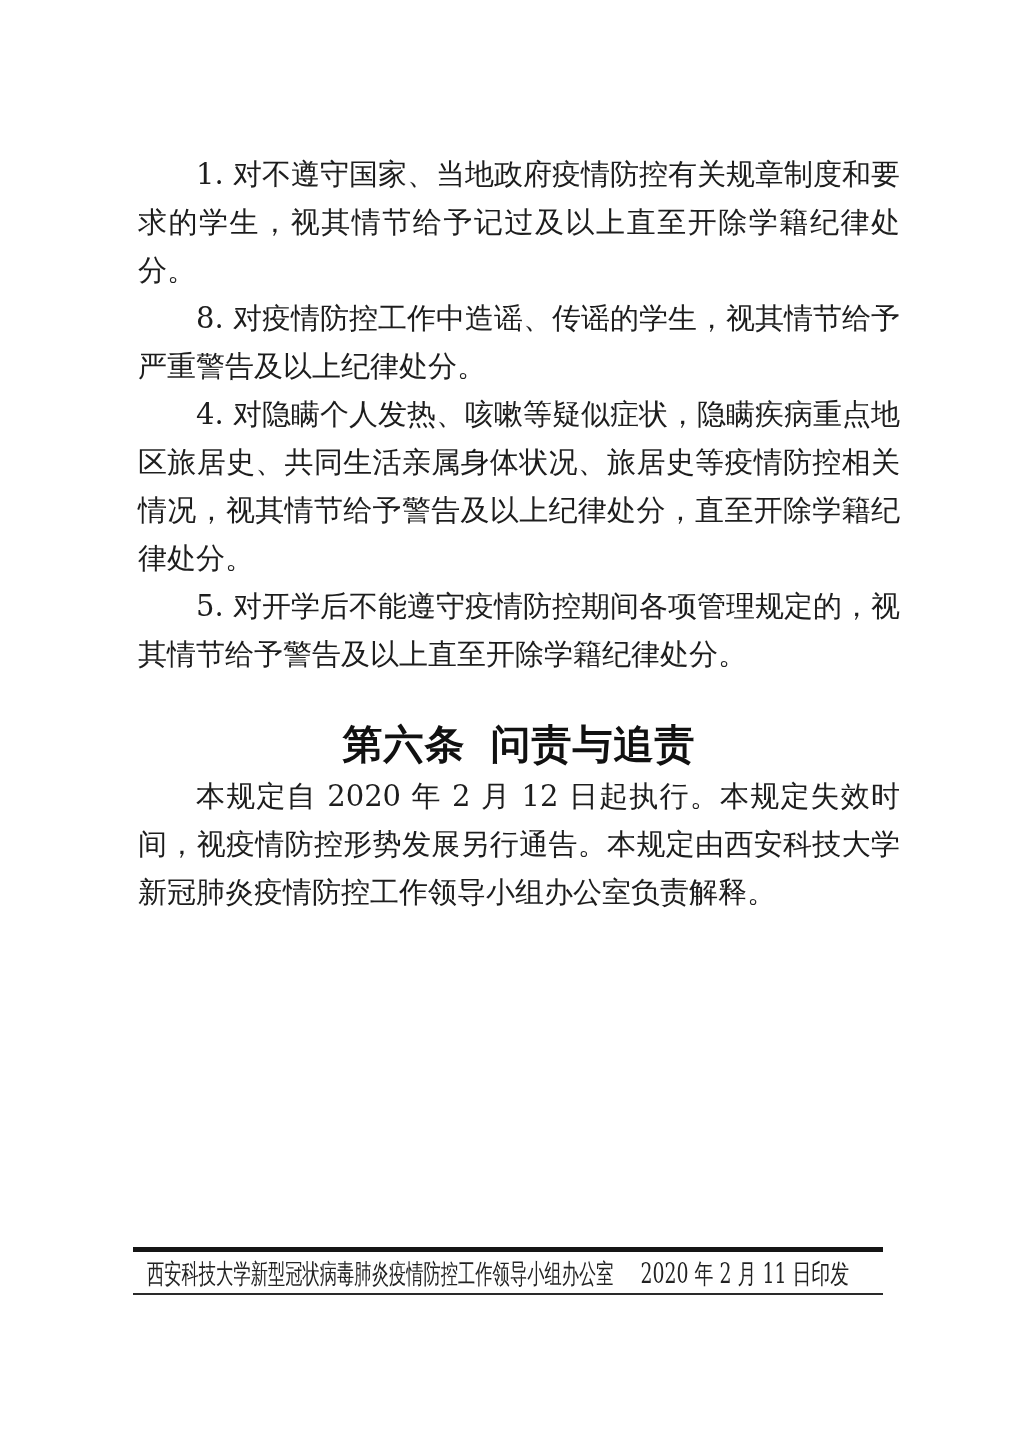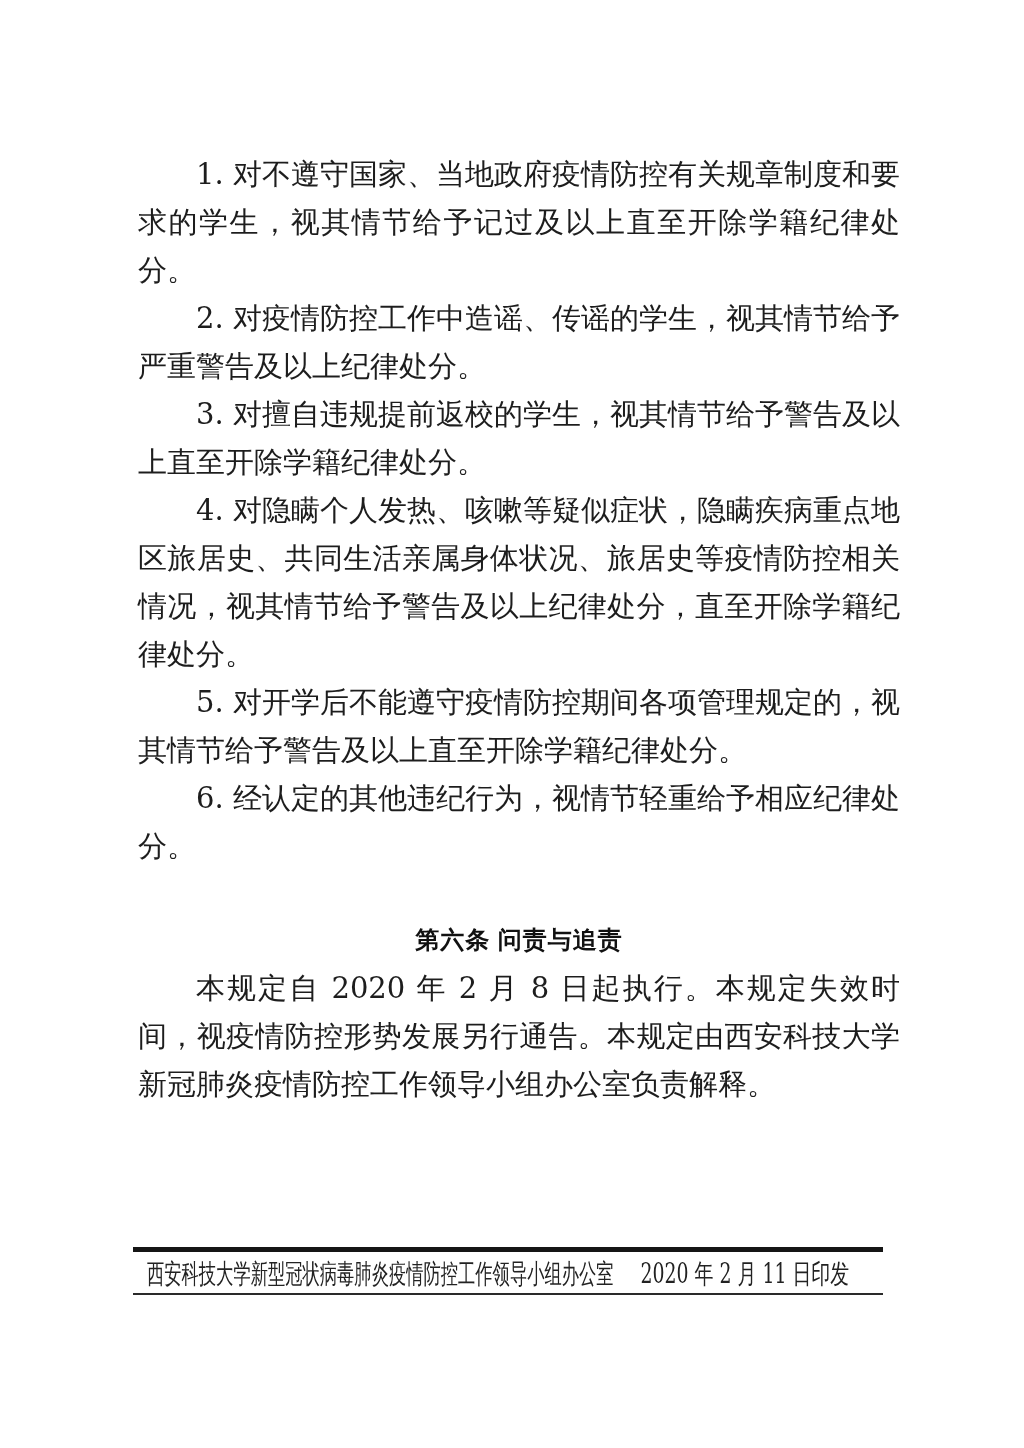--- a/index.html
+++ b/index.html
@@ -24,23 +24,23 @@
     font-size: 29px;
     line-height: 48px;
     text-align: justify;
   }
   .para {
     margin: 0;
     text-indent: 2em;
   }
   .section-heading {
     margin: 46px 0 0 0;
-    font-family: Liberation Sans, sans-serif;
+    font-family: Liberation Mono, monospace;
     font-weight: 700;
-    font-size: 24px;
+    font-size: 40px;
     line-height: 48px;
     text-align: center;
     text-indent: 0;
     color: #111111;
     letter-spacing: 1px;
   }
   .footer {
     position: absolute;
     left: 133px;
     top: 1247px;
@@ -77,29 +77,27 @@
     background: #2a2a2a;
   }
 </style>
 </head>
 <body>
 
 <div class="page">
 
   <div class="content">
     <p class="para">1. 对不遵守国家、当地政府疫情防控有关规章制度和要求的学生，视其情节给予记过及以上直至开除学籍纪律处分。</p>
-    <p class="para">2. 对疫情防控工作中造谣、传谣的学生，视其情节给予严重警告及以上纪律处分。</p>
-    <p class="para">3. 对擅自违规提前返校的学生，视其情节给予警告及以上直至开除学籍纪律处分。</p>
+    <p class="para">8. 对疫情防控工作中造谣、传谣的学生，视其情节给予严重警告及以上纪律处分。</p>
     <p class="para">4. 对隐瞒个人发热、咳嗽等疑似症状，隐瞒疾病重点地区旅居史、共同生活亲属身体状况、旅居史等疫情防控相关情况，视其情节给予警告及以上纪律处分，直至开除学籍纪律处分。</p>
     <p class="para">5. 对开学后不能遵守疫情防控期间各项管理规定的，视其情节给予警告及以上直至开除学籍纪律处分。</p>
-    <p class="para">6. 经认定的其他违纪行为，视情节轻重给予相应纪律处分。</p>
 
     <h2 class="section-heading">第六条 问责与追责</h2>
 
-    <p class="para">本规定自 2020 年 2 月 8 日起执行。本规定失效时间，视疫情防控形势发展另行通告。本规定由西安科技大学新冠肺炎疫情防控工作领导小组办公室负责解释。</p>
+    <p class="para">本规定自 2020 年 2 月 12 日起执行。本规定失效时间，视疫情防控形势发展另行通告。本规定由西安科技大学新冠肺炎疫情防控工作领导小组办公室负责解释。</p>
   </div>
 
   <div class="footer">
     <div class="footer-rule-thick"></div>
     <div class="footer-row">
       <span class="footer-issuer">西安科技大学新型冠状病毒肺炎疫情防控工作领导小组办公室</span>
       <span class="footer-date">2020 年 2 月 11 日印发</span>
     </div>
     <div class="footer-rule-thin"></div>
   </div>

